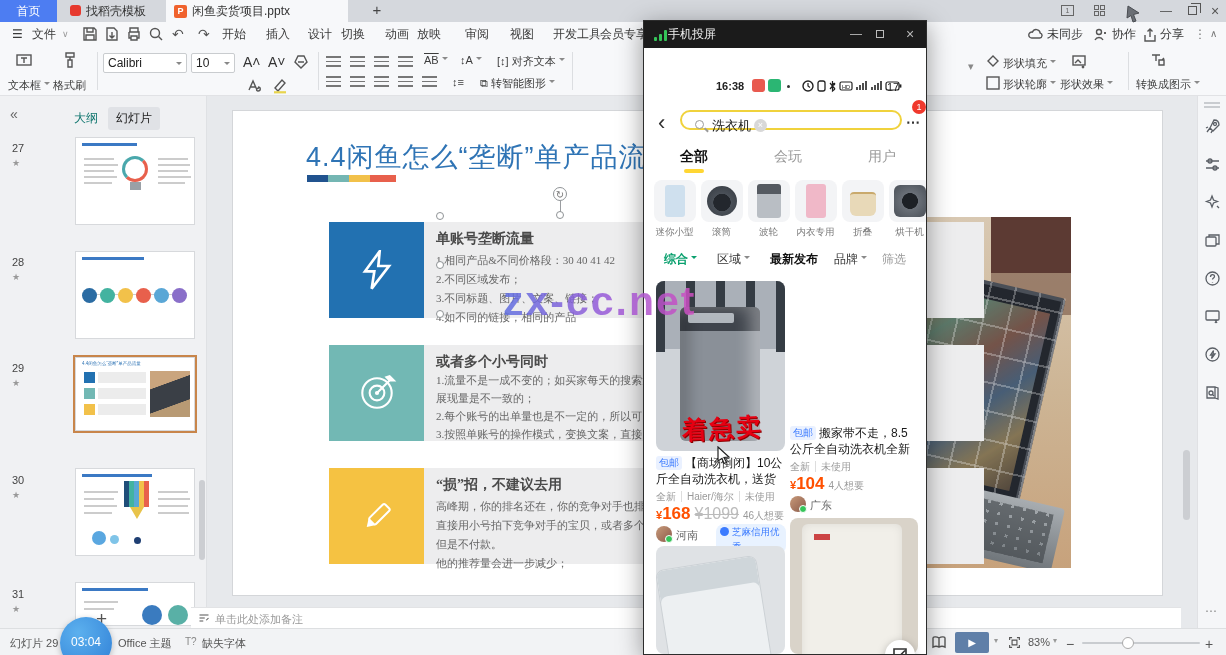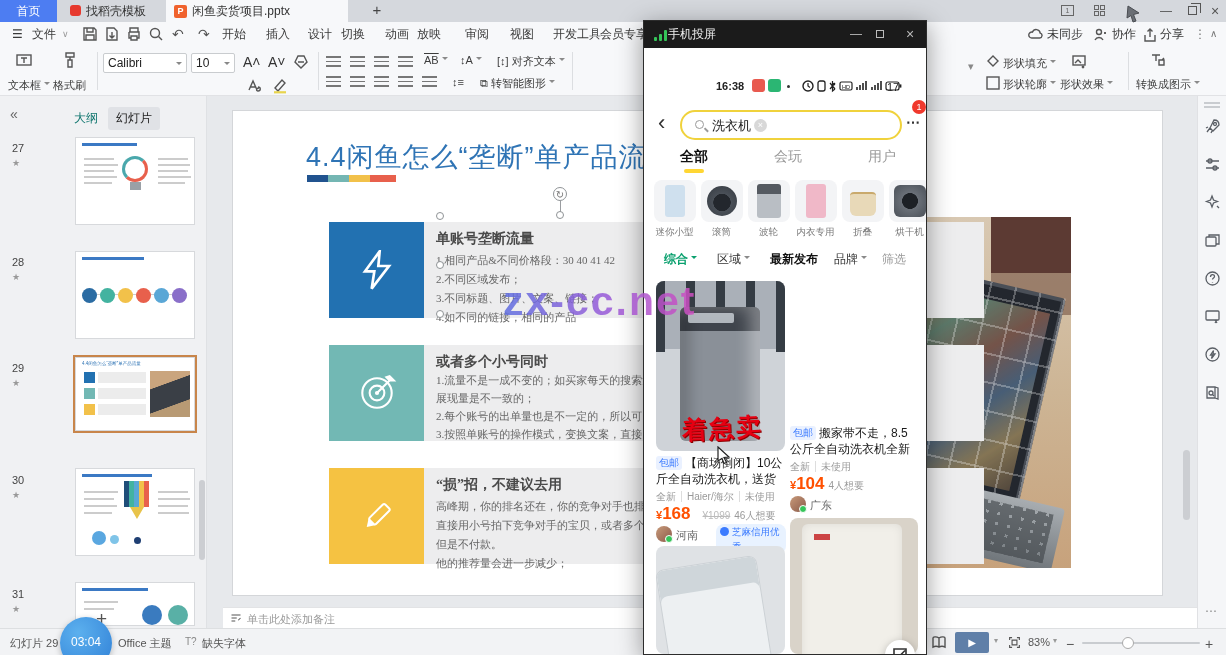--- a/index.html
+++ b/index.html
@@ -67,21 +67,21 @@
 .photo{position:absolute;left:693px;top:106px;width:145px;height:351px;overflow:hidden;background:linear-gradient(180deg,#d8c8b2,#cdb595 50%,#c7a27c)}
 .ph-shelf{position:absolute;right:0;top:0;width:80px;height:56px;background:#5c3a33}
 .ph-shelf2{position:absolute;right:0;top:56px;width:80px;height:42px;background:#7b5a49;opacity:.65}
 .ph-screen{position:absolute;left:-34px;top:62px;width:152px;height:212px;background:#23272e;border:4px solid #4a4f57;border-radius:4px;transform:rotate(13deg)}
 .ph-screen::after{content:"";position:absolute;left:8px;right:8px;top:14px;bottom:8px;background:linear-gradient(135deg,#c08a5c 0%,#7aa08a 20%,#9a6c5c 40%,#5c7a9a 60%,#b09a6c 80%,#6c5c4c 100%);opacity:.85;background-blend-mode:multiply;
  -webkit-mask:none;box-shadow:inset 0 0 0 200px rgba(0,0,0,.15)}
 .ph-grid{position:absolute;left:-34px;top:62px;width:152px;height:212px;transform:rotate(13deg);background:repeating-linear-gradient(90deg,rgba(255,255,255,.55) 0 2px,transparent 2px 25px),repeating-linear-gradient(0deg,rgba(255,255,255,.55) 0 2px,transparent 2px 28px);opacity:.5}
 .ph-kb{position:absolute;left:-46px;bottom:14px;width:180px;height:66px;background:linear-gradient(180deg,#a8adb1,#70767b);transform:rotate(13deg);border-radius:4px}
 .ph-kb::after{content:"";position:absolute;inset:8px 10px;background:repeating-linear-gradient(90deg,#3d4246 0 9px,transparent 9px 12px),repeating-linear-gradient(0deg,#3d4246 0 7px,transparent 7px 10px);opacity:.6}
 
-.notesbar{position:absolute;left:223px;top:607px;width:990px;height:21px;background:#fff;border-top:1px solid #e2e3e5}
+.notesbar{position:absolute;left:191px;top:607px;width:990px;height:21px;background:#fff;border-top:1px solid #e2e3e5}
 .statusbar{position:absolute;left:0;top:628px;width:1226px;height:27px;background:#f2f3f5;border-top:1px solid #dddfe1;font-size:11px;color:#555}
 .sbitem{position:absolute;top:7px;white-space:nowrap}
 .playbtn{position:absolute;left:955px;top:3px;width:34px;height:21px;background:#5f7fa8;border-radius:2px;color:#fff;text-align:center;line-height:21px;font-size:10px}
 .slider{position:absolute;left:1082px;top:13px;width:118px;height:2px;background:#c9ccd0;border-radius:1px}
 .knob{position:absolute;left:40px;top:-5px;width:12px;height:12px;border-radius:50%;background:#fff;border:1px solid #aaa}
 
 .rpanel{position:absolute;left:1197px;top:96px;width:29px;height:532px;background:#f5f6f8;border-left:1px solid #e0e1e4}
 .rpicon{position:absolute;left:6px;width:17px;height:17px;color:#555}
 .rpicon svg{width:17px;height:17px;fill:none;stroke:#5a5f66;stroke-width:1.3}
 
@@ -89,21 +89,21 @@
 
 .phone{position:absolute;left:643px;top:20px;width:284px;height:635px;z-index:20;box-shadow:0 6px 24px rgba(0,0,0,.4);background:#fff;border:1px solid #2c2c2c}
 .ptitle{position:absolute;left:0;top:0;width:100%;height:27px;background:#1b1b1b;color:#eee;font-size:12px;line-height:27px}
 .sigbar{position:absolute;left:10px;top:9px;width:14px;height:11px}
 .sigbar i{position:absolute;bottom:0;width:3px;background:#35c559;border-radius:1px}
 .pctl{position:absolute;top:0;width:24px;height:27px;color:#bbb;text-align:center;line-height:26px;font-size:12px}
 .pmax{position:absolute;top:9px;width:8px;height:8px;border:1px solid #bbb}
 .pbody{position:absolute;left:0;top:27px;width:282px;height:606px;background:#fff;overflow:hidden}
 .ptime{position:absolute;left:72px;top:32px;font-size:11px;font-weight:bold;color:#222}
 .appic{position:absolute;top:31px;width:13px;height:13px;border-radius:3px}
-.searchpill{position:absolute;left:36px;top:62px;width:222px;height:30px;border:2px solid #f0d23c;border-radius:15px;background:#fff}
+.searchpill{position:absolute;left:36px;top:62px;width:222px;height:20px;border:2px solid #f0d23c;border-radius:15px;background:#fff}
 .mag{position:absolute;left:13px;top:8px;width:9px;height:9px;border:1.5px solid #9a9a9a;border-radius:50%}
 .mag::after{content:"";position:absolute;left:8px;top:8px;width:5px;height:1.5px;background:#9a9a9a;transform:rotate(45deg)}
 .sval{position:absolute;left:30px;top:5px;font-size:13px;color:#222}
 .sclear{position:absolute;left:72px;top:7px;width:13px;height:13px;border-radius:50%;background:#d8d8d8;color:#fff;font-size:9px;text-align:center;line-height:13px}
 .dots3{position:absolute;left:262px;top:66px;font-size:14px;font-weight:bold;color:#333;letter-spacing:1px}
 .redbadge{position:absolute;left:268px;top:52px;width:14px;height:14px;border-radius:50%;background:#f0382c;color:#fff;font-size:9px;text-align:center;line-height:14px}
 .ptab{position:absolute;top:100px;font-size:14px;color:#999}
 .ptab.on{color:#111;font-weight:bold}
 .ptab.on::after{content:"";position:absolute;left:4px;right:4px;bottom:-7px;height:4px;border-radius:2px;background:#ffd633}
 .chip{position:absolute;top:132px;width:45px;text-align:center}
@@ -117,21 +117,21 @@
 .c6 .im::after{content:"";position:absolute;inset:5px;border-radius:6px;background:radial-gradient(circle at 50% 50%,#1d2126 34%,#6a7078 36%,#4a5058 100%)}
 .filt{position:absolute;top:203px;font-size:12px;color:#333;white-space:nowrap}
 .prodimg{position:absolute;border-radius:8px;overflow:hidden}
 .pt{position:absolute;font-size:12px;line-height:16px;color:#1a1a1a;height:33px;overflow:hidden}
 .ship{display:inline-block;background:#eaf1ff;color:#3b7bff;font-size:10px;line-height:14px;padding:0 3px;border-radius:3px;margin-right:3px;vertical-align:1px}
 .tagline{position:absolute;font-size:10px;color:#999;white-space:nowrap}
 .tagline span+span{border-left:1px solid #ddd;margin-left:5px;padding-left:5px}
 .pricerow{position:absolute;color:#ff5000;white-space:nowrap}
 .pricerow .sym{font-size:11px;font-weight:bold}
 .pricerow .val{font-size:17px;font-weight:bold}
-.pricerow s{font-size:10px;color:#bbb;margin-left:12px}
+.pricerow s{font-size:16px;color:#bbb;margin-left:4px}
 .pricerow .want{font-size:10px;color:#999;margin-left:4px}
 .seller{position:absolute;font-size:11px;color:#666}
 .avat{position:absolute;left:0;top:0;width:16px;height:16px;border-radius:50%;background:linear-gradient(135deg,#c89a7a,#8a5a4a)}
 .avat::after{content:"";position:absolute;right:-1px;bottom:-1px;width:6px;height:6px;border-radius:50%;background:#35c559;border:1px solid #fff}
 .zmbadge{position:absolute;left:60px;top:-2px;background:#e8f2ff;color:#3b7bff;font-size:9.5px;line-height:15px;padding:0 5px 0 16px;border-radius:8px}
 .zmbadge::before{content:"";position:absolute;left:4px;top:3px;width:9px;height:9px;border-radius:50%;background:#3b7bff}
 .fab{position:absolute;left:241px;top:592px;width:30px;height:30px;border-radius:50%;background:#fff;box-shadow:0 2px 8px rgba(0,0,0,.25);text-align:center;line-height:30px}
 .fab svg{width:16px;height:16px;vertical-align:-3px;stroke:#333;fill:none;stroke-width:1.6}
 
 .sc1{background:linear-gradient(180deg,#aab0b8 0 40%,#cfd3d8 40%)}

